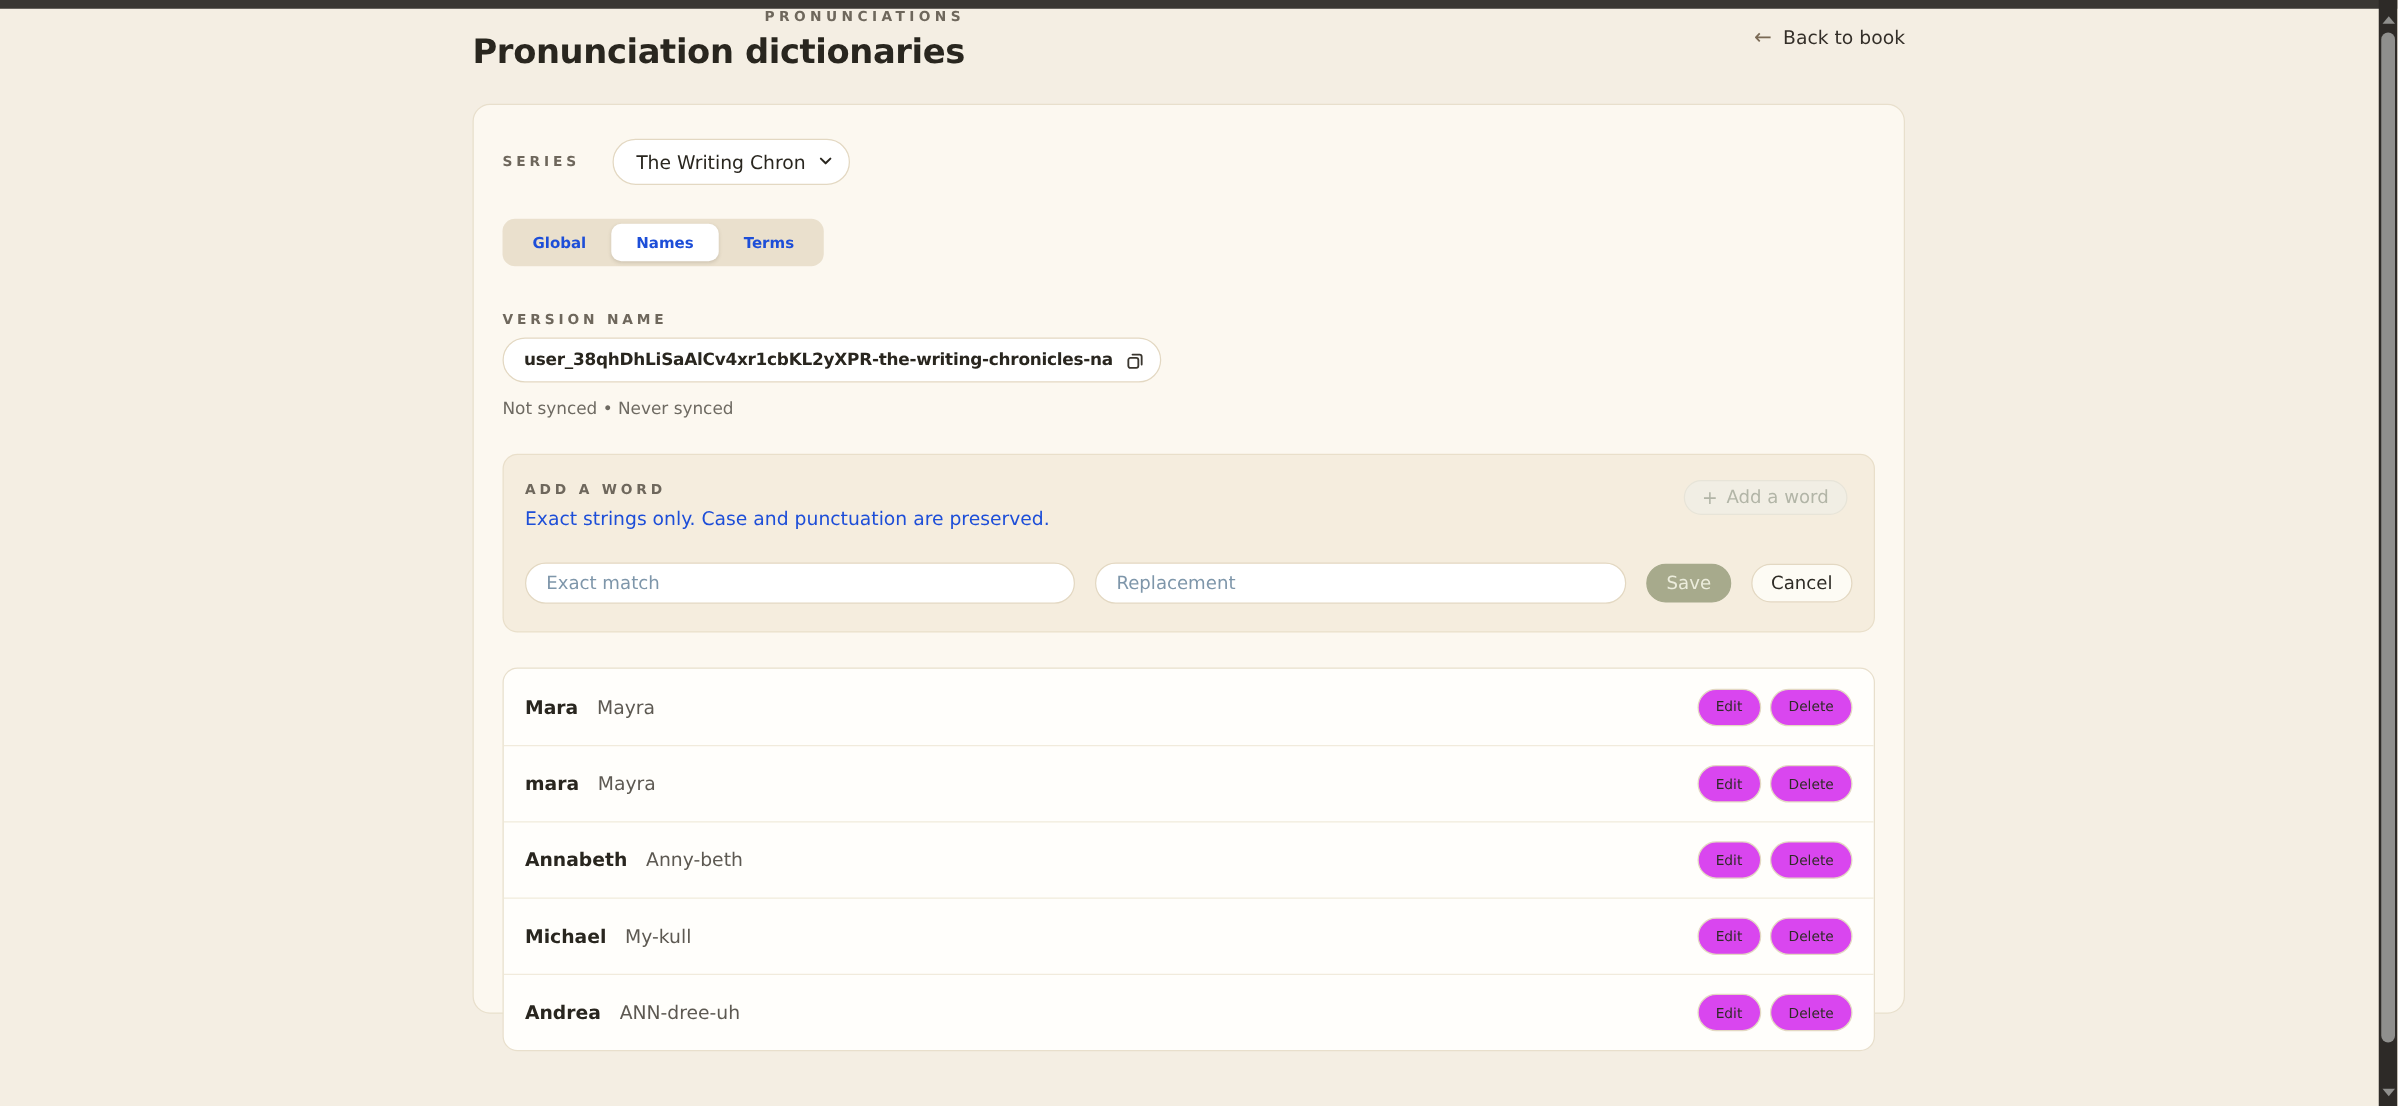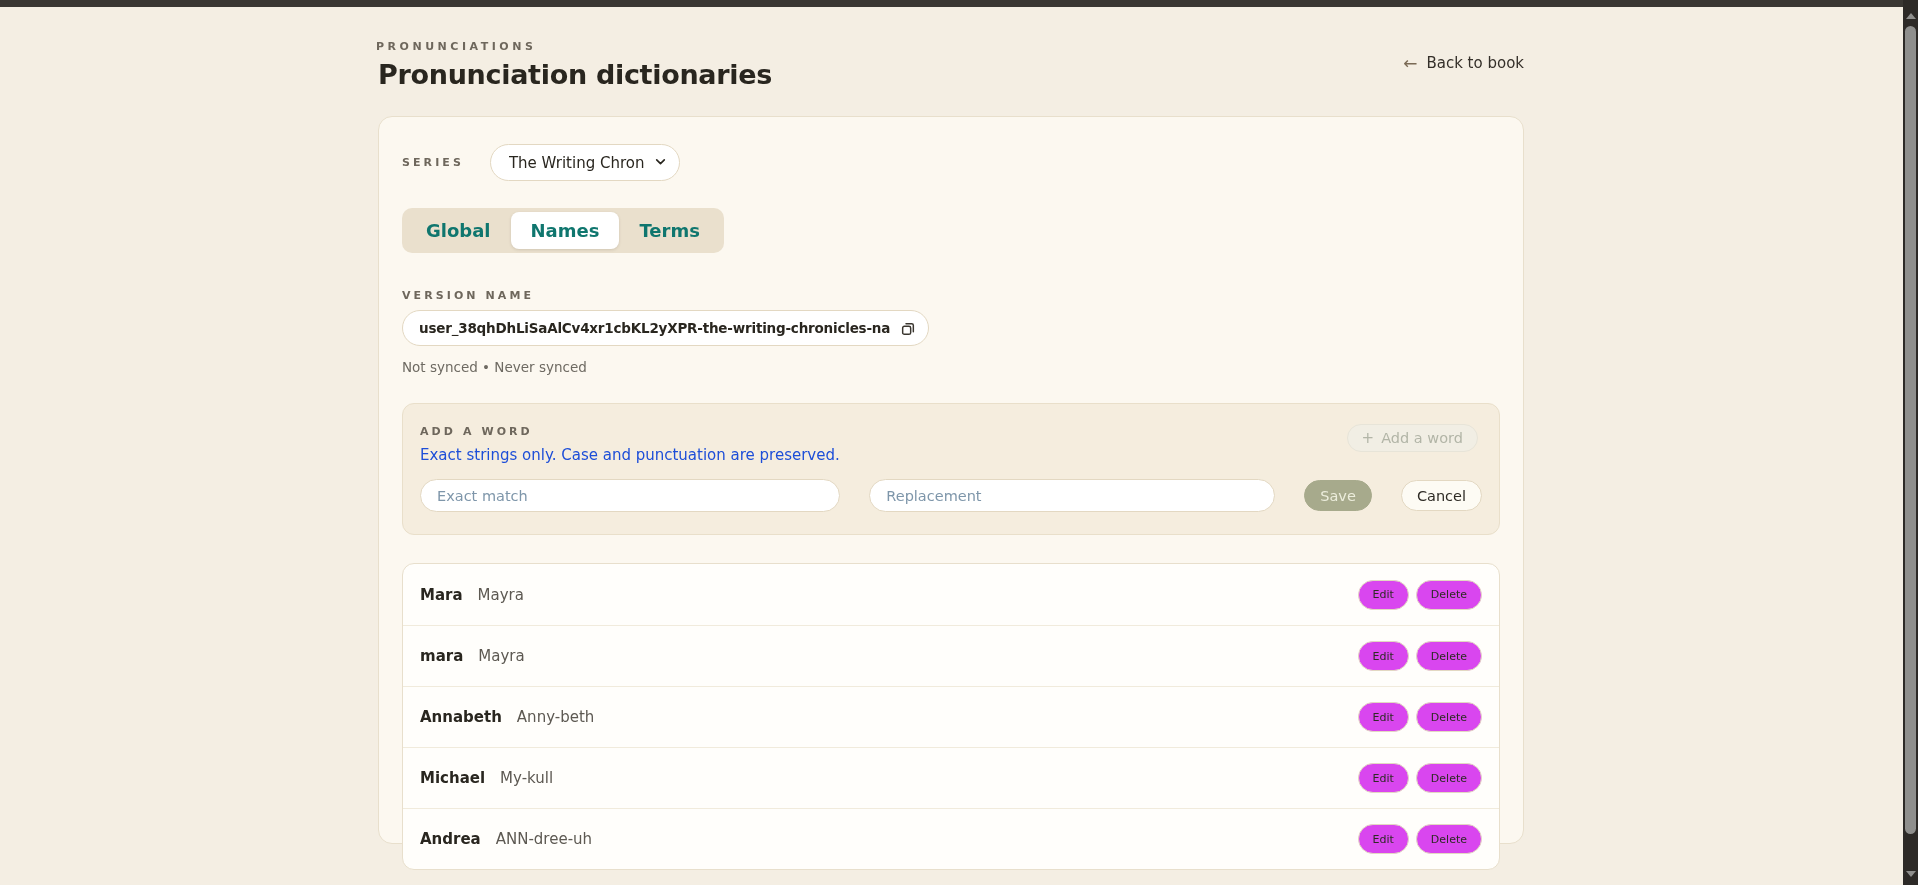--- a/index.html
+++ b/index.html
@@ -16,21 +16,21 @@
   .scroll-arrow { position:absolute; left:0; width:15px; height:18px; display:flex; align-items:center; justify-content:center; }
   .scroll-arrow.up { top:7px; }
   .scroll-arrow.down { bottom:2px; }
   .tri-up { width:0; height:0; border-left:5px solid transparent; border-right:5px solid transparent; border-bottom:6px solid #8f8f8d; }
   .tri-down { width:0; height:0; border-left:5px solid transparent; border-right:5px solid transparent; border-top:6px solid #8f8f8d; }
   .scroll-thumb { position:absolute; left:2px; top:26px; width:11px; height:808px; background:#8f8f8d; border-radius:6px; }
 
   .content { position:absolute; left:378px; top:7px; width:1146px; }
 
   
-  .page-header { display:flex; justify-content:space-between; align-items:flex-start; margin-top:33px; padding:0 0 0 0; }
+  .page-header { display:flex; justify-content:space-between; align-items:flex-start; padding:0 0 0 0;text-align:right; }
   .eyebrow { font-size:11px; font-weight:600; letter-spacing:0.32em; color:#6e675c; margin-left:-2px; }
   .page-title { font-size:27px; font-weight:700; color:#29261f; margin-top:6px; letter-spacing:-0.3px; }
   .back-link { display:flex; align-items:center; gap:9px; margin-top:14px; font-size:15px; color:#342f29; cursor:pointer; }
   .back-arrow { font-size:17px; color:#7a6a55; line-height:1; }
 
   
   .card {
     margin-top:26px; background:#fcf8f0; border:1px solid #e8dfcc;
     border-radius:14px; padding:27px 23px 21px 23px; height:728px;
   }
@@ -43,22 +43,22 @@
   select.series-select {
     appearance:none; -webkit-appearance:none;
     width:190px; height:37px; border:1px solid #e3d8c2; border-radius:19px;
     background:#fff; font-family:inherit; font-size:15px; color:#29261f;
     padding:0 34px 0 18px; outline:none; cursor:pointer;
   }
   .select-chevron { position:absolute; right:13px; top:11px; pointer-events:none; color:#29261f; }
 
   
   .tabs { display:inline-flex; margin-top:27px; background:#eae0cd; border-radius:10px; padding:4px; }
-  .tab { border:none; background:transparent; font-family:inherit; font-size:18px; font-weight:600;
-         color:#0f766e; padding:8px 20px; border-radius:8px; cursor:pointer; }
+  .tab { border:none; background:transparent; font-family:inherit; font-size:12px; font-weight:600;
+         color:#1d4ed8; padding:8px 20px; border-radius:8px; cursor:pointer; }
   .tab.active { background:#fff; box-shadow:0 1px 3px rgba(90,80,60,0.18); }
 
   
   .version-section { position:relative; margin-top:36px; }
   .version-input-wrap { position:relative; margin-top:8px; width:527px; }
   .version-input {
     width:100%; height:36px; border:1px solid #e3d8c2; border-radius:18px; background:#fff;
     font-family:inherit; font-size:13.5px; font-weight:600; letter-spacing:-0.2px; color:#29261f;
     padding:0 38px 0 16px; outline:none;
   }
@@ -74,21 +74,21 @@
   .status-line { margin-top:13px; font-size:13.5px; color:#6e6a62; }
 
   
   .add-panel { position:relative; margin-top:28px; background:#f5edde; border:1px solid #e9dfca;
                border-radius:12px; padding:21px 17px 22px 17px; }
   .panel-hint { font-size:15px; color:#1d4ed8; margin-top:8px; }
   .add-word-btn { position:absolute; right:21px; top:20px; height:28px; border-radius:15px;
                   background:#f1eee4; border:1px solid #e7e4d8; color:#b2b5a7; font-size:14.5px;
                   font-family:inherit; padding:0 14px; display:inline-flex; align-items:center; gap:7px; cursor:default; }
   .plus-glyph { font-size:15px; line-height:1; }
-  .add-form { display:flex; align-items:center; gap:29px; margin-top:15px; }
+  .add-form { display:flex; align-items:center; gap:16px; margin-top:26px; }
   .text-input { height:33px; border:1px solid #e3d8c2; border-radius:17px; background:#fff;
                 font-family:inherit; font-size:14.5px; color:#29261f; padding:0 16px; outline:none; }
   .text-input::placeholder { color:#7e96aa; opacity:1; }
   .input-exact { width:467px; }
   .input-replacement { width:451px; }
   .btn.sm { height:31px; padding:0 15px; }
   .btn.save-disabled { background:#a7aa8c; border-color:#a7aa8c; color:#eceddc; }
 
   
   .word-list { margin-top:28px; background:#fffefb; border:1px solid #e8dfcc; border-radius:12px; overflow:hidden; }

